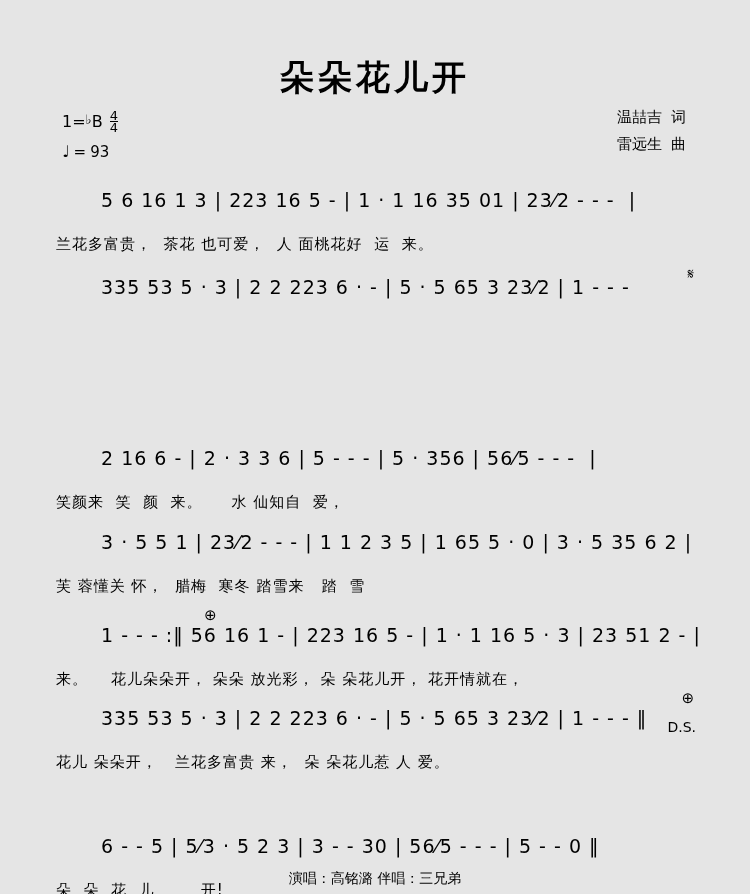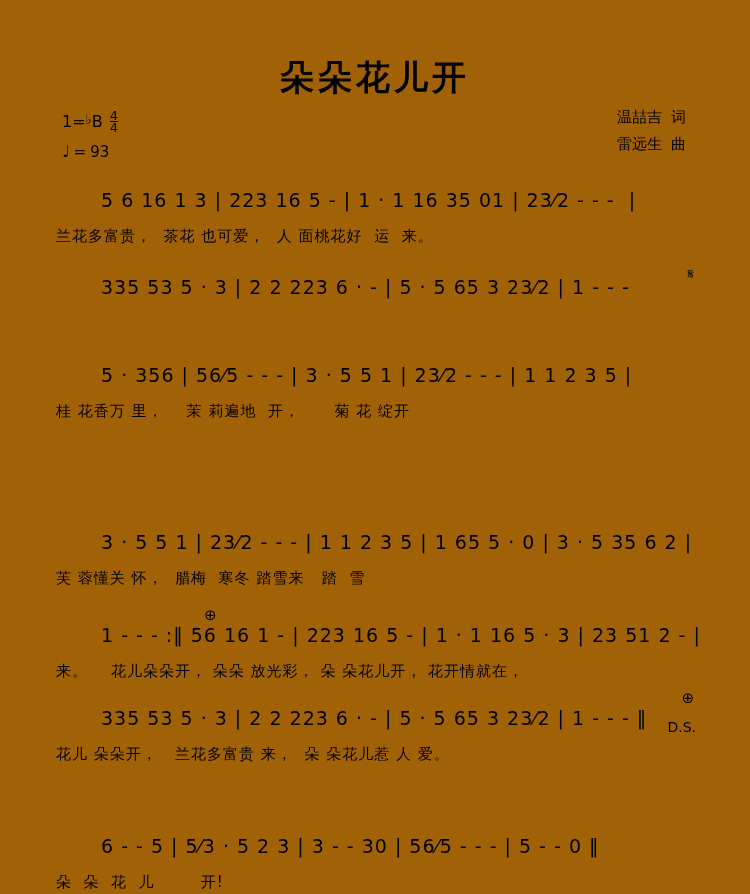--- a/index.html
+++ b/index.html
@@ -8,21 +8,21 @@
     background: #ffffff;
   }
   body {
     font-family: "Liberation Serif", serif;
     color: #000;
   }
   #sheet {
     position: relative;
     width: 750px;
     height: 894px;
-    background: #a16207;
+    background: #e5e5e5;
     overflow: hidden;
   }
   .title {
     position: absolute;
     top: 55px;
     left: 0;
     width: 750px;
     text-align: center;
     font-size: 34px;
     font-weight: bold;
@@ -91,21 +91,21 @@
     height: 30px;
     margin-left: 45px;
   }
   .lyr {
     font-family: "DejaVu Sans", sans-serif;
     font-size: 15px;
     letter-spacing: 1px;
     white-space: pre;
     line-height: 26px;
     height: 26px;
-    margin-top: 8px;
+    margin-top: 16px;
   }
   .ds {
     position: absolute;
     right: 0;
     font-size: 14px;
     font-family: "DejaVu Sans", sans-serif;
   }
   .footer {
     position: absolute;
     bottom: 6px;
@@ -160,25 +160,25 @@
   <div class="system" style="top:185px">
     <div class="mline">5 6 16 1 3 | 223 16 5 - | 1 · 1 16 35 01 | 23⁄2 - - -  |</div>
     <div class="lyr">兰花多富贵，  茶花 也可爱，  人 面桃花好  运  来。</div>
   </div>
 
   <div class="system" style="top:272px">
     <span class="segno" style="right:2px; top:-6px">𝄋</span>
     <div class="mline">335 53 5 · 3 | 2 2 223 6 · - | 5 · 5 65 3 23⁄2 | 1 - - -</div>
   </div>
 
-  <div class="system" style="top:360px">
-    <div class="mline">5 · 356 | 56⁄5 - - - | 3 · 5 5 1 | 23⁄2 - - - | 1 1 2 3 5 |</div>
-    <div class="lyr">桂 花香万 里，    茉 莉遍地  开，      菊 花 绽开</div>
-  </div>
-
+
+  <div class="system" style="top:443px">
+    <div class="mline">2 16 6 - | 2 · 3 3 6 | 5 - - - | 5 · 356 | 56⁄5 - - -  |</div>
+    <div class="lyr">笑颜来  笑  颜  来。     水 仙知自  爱，</div>
+  </div>
 
   <div class="system" style="top:527px">
     <div class="mline">3 · 5 5 1 | 23⁄2 - - - | 1 1 2 3 5 | 1 65 5 · 0 | 3 · 5 35 6 2 |</div>
     <div class="lyr">芙 蓉懂关 怀，  腊梅  寒冬 踏雪来   踏  雪</div>
   </div>
 
   <div class="system" style="top:620px">
     <span class="fermata" style="left:148px; top:-14px">⊕</span>
     <div class="mline">1 - - - :‖ 56 16 1 - | 223 16 5 - | 1 · 1 16 5 · 3 | 23 51 2 - |</div>
     <div class="lyr">来。    花儿朵朵开， 朵朵 放光彩， 朵 朵花儿开， 花开情就在，</div>
@@ -189,14 +189,15 @@
     <div class="mline">335 53 5 · 3 | 2 2 223 6 · - | 5 · 5 65 3 23⁄2 | 1 - - - ‖</div>
     <div class="lyr">花儿 朵朵开，   兰花多富贵 来，  朵 朵花儿惹 人 爱。</div>
     <span class="ds" style="top:16px">D.S.</span>
   </div>
 
   <div class="system" style="top:831px">
     <div class="mline">6 - - 5 | 5⁄3 · 5 2 3 | 3 - - 30 | 56⁄5 - - - | 5 - - 0 ‖</div>
     <div class="lyr">朵  朵  花  儿        开!</div>
   </div>
 
+  <div class="footer">演唱：高铭潞   伴唱：三兄弟</div>
 
 </div>
 
 </body></html>

